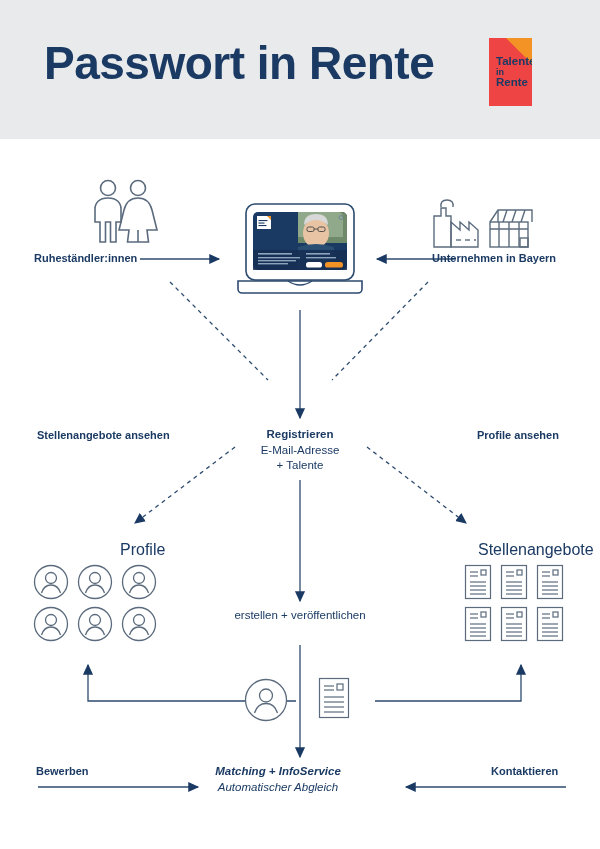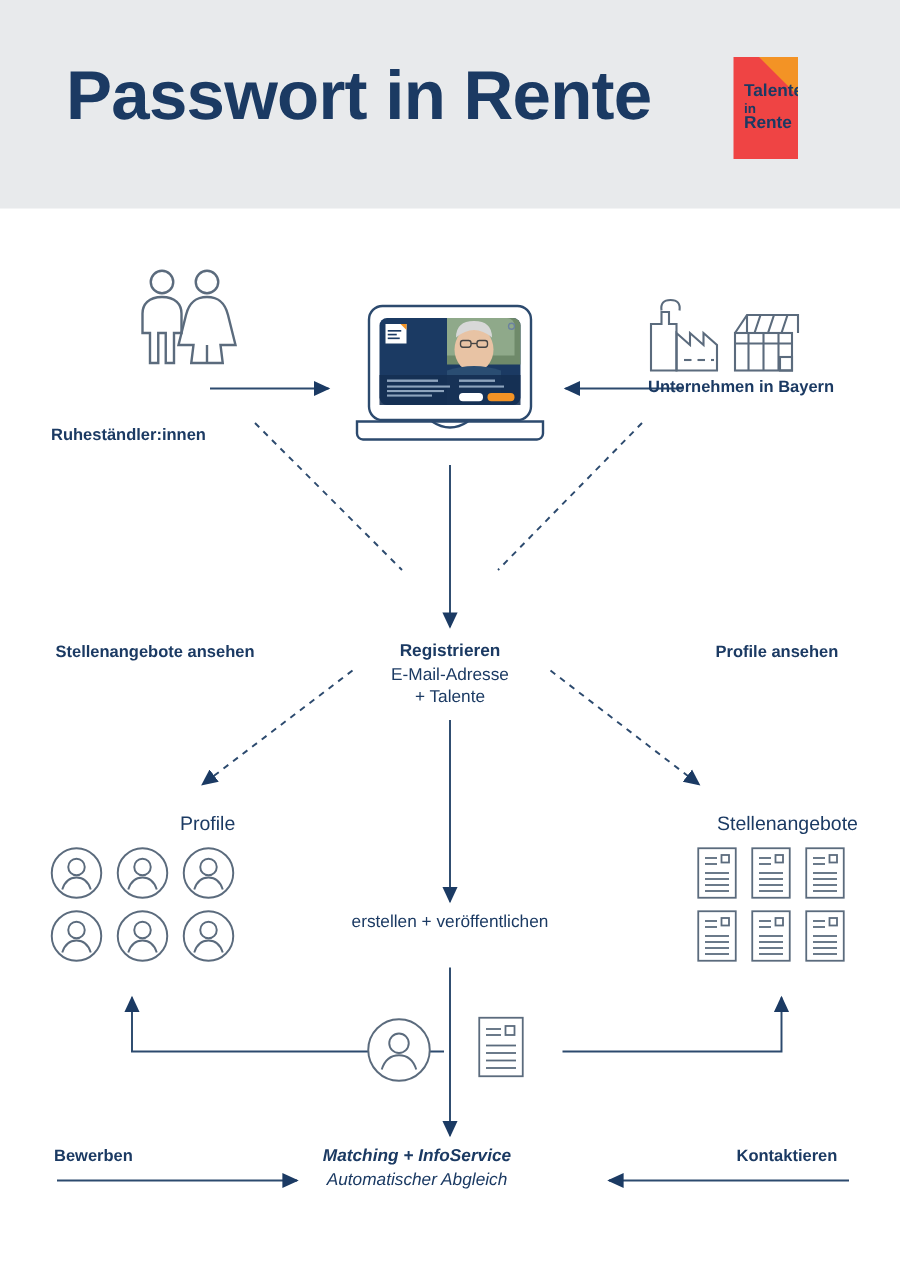--- a/index.html
+++ b/index.html
@@ -66,21 +66,21 @@
   .lbl-bold {
     position: absolute;
     font-weight: bold;
     color: #1b3a63;
     font-size: 11px;
     white-space: nowrap;
   }
   .lbl-reg {
     position: absolute;
     color: #1b3a63;
-    font-size: 13px;
+    font-size: 16px;
     white-space: nowrap;
     padding-left: 12px;
   }
   .center-stack {
     position: absolute;
     text-align: center;
     white-space: nowrap;
     color: #1b3a63;
   }
   .center-stack .t1 { font-size: 11.5px; font-weight: bold; line-height: 1.35; }
@@ -159,21 +159,21 @@
     <svg width="74" height="68" viewBox="0 0 74 68" stroke="#5b6b7d" stroke-width="1.6" fill="none">
 
       <circle cx="20" cy="10" r="7.5"></circle>
       <path d="M20 20 C11 20 7 25 7 31 L7 44 L12 44 L12 64 L17.5 64 L17.5 44 L22.5 44 L22.5 64 L28 64 L28 44 L33 44 L33 31 C33 25 29 20 20 20 Z"></path>
 
       <circle cx="50" cy="10" r="7.5"></circle>
       <path d="M50 20 C42 20 38 24 36 32 L31 52 L41 52 L39.5 64 L60.5 64 L59 52 L69 52 L64 32 C62 24 58 20 50 20 Z"></path>
       <line x1="50" y1="52" x2="50" y2="64"></line>
     </svg>
   </div>
-  <div class="lbl-bold" style="left:34px; top:252px;margin-top:32px;">Ruheständler:innen</div>
+  <div class="lbl-bold" style="left:34px; top:252px;">Ruheständler:innen</div>
 
   <div id="laptop">
     <svg width="144" height="92" viewBox="0 0 144 92">
       <rect x="18" y="1" width="108" height="76" rx="9" fill="#ffffff" stroke="#2c4a6e" stroke-width="1.6"></rect>
       <rect x="25" y="9" width="94" height="58" rx="5" fill="#1b3a63"></rect>
       <path d="M70 9 H114 a5 5 0 0 1 5 5 V40 H70 Z" fill="#6f8a6a"></path>
       <path d="M70 9 h40 a5 5 0 0 1 5 5 v20 h-45 z" fill="#8fa98a"></path>
       <ellipse cx="88" cy="30" rx="13" ry="15" fill="#e8c3a4"></ellipse>
       <path d="M76 22 q12 -10 24 0 q0 -11 -12 -11 q-12 0 -12 11 z" fill="#d8d8d8"></path>
       <rect x="79" y="24" width="7" height="4.5" rx="1.6" fill="none" stroke="#444" stroke-width="0.9"></rect>

